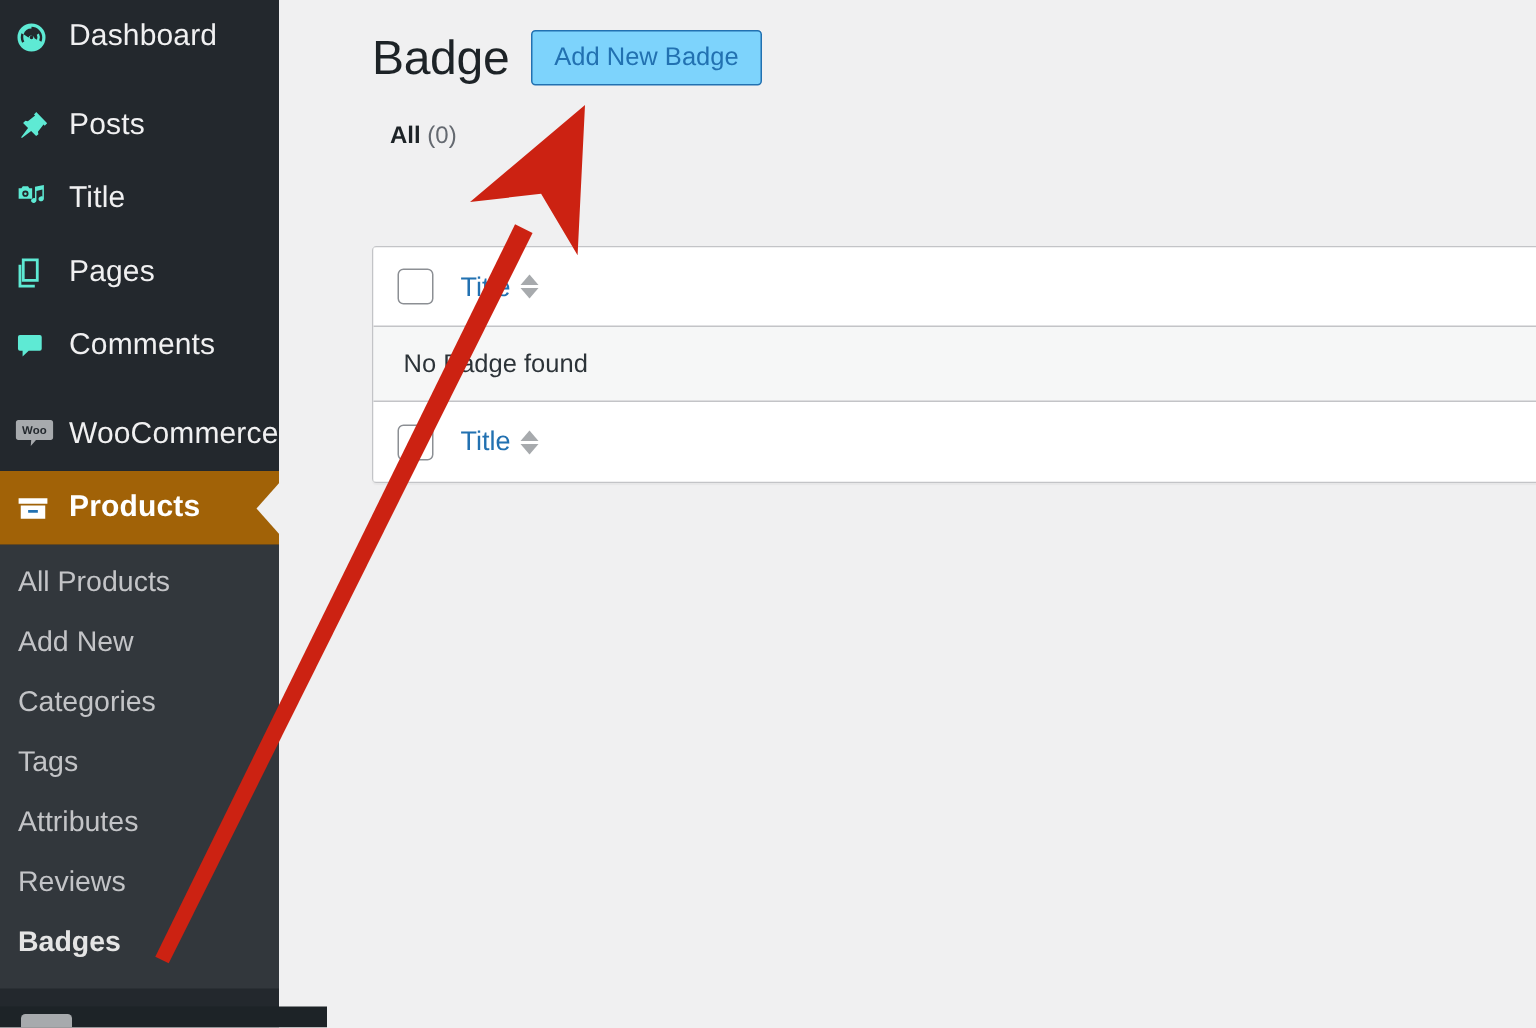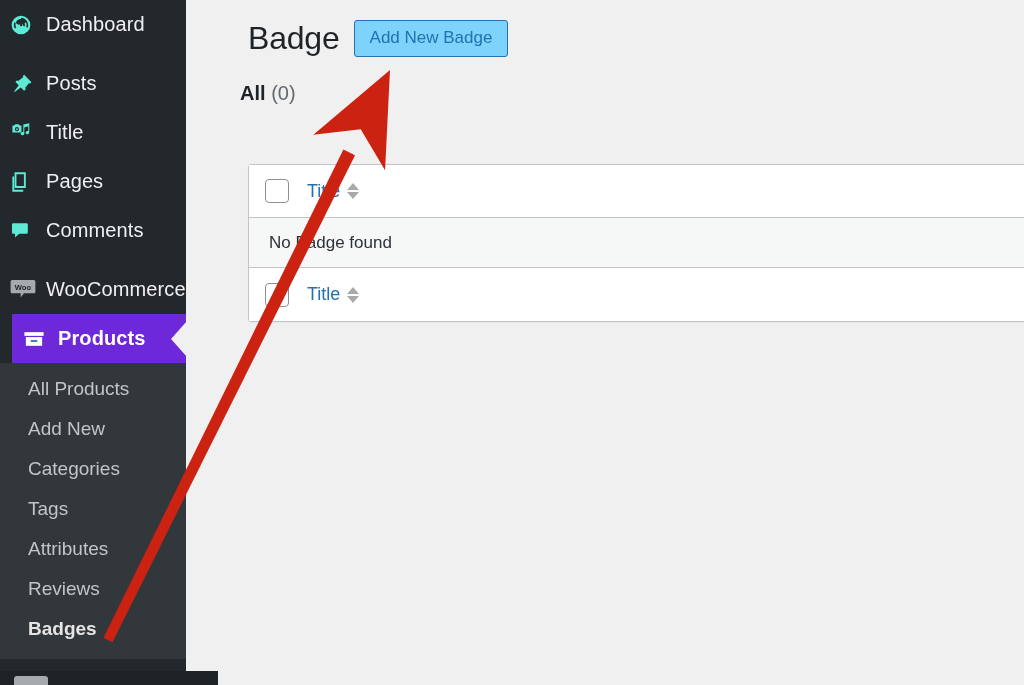--- a/index.html
+++ b/index.html
@@ -41,40 +41,39 @@
     min-width: 36px;
     display: flex;
     align-items: center;
     justify-content: flex-start;
     color: #5eead4;
   }
   .menu-top .mlabel { color: #f0f0f1; }
   .menu-top.separator-before { margin-top: 10px; }
 
   .menu-top.current {
-    background: #6d28d9;
+    background: #a16207;
     color: #fff;
     font-weight: 600;
-    margin-left: 12px;
   }
   .menu-top.current .mi { color: #fff; }
   .menu-top.current .mlabel { color: #fff; font-weight: 600; }
   .menu-top.current .pointer {
     position: absolute;
     right: -1px; top: 50%;
     transform: translateY(-50%);
     width: 0; height: 0;
     border-top: 18px solid transparent;
     border-bottom: 18px solid transparent;
     border-right: 16px solid #f0f0f1;
   }
 
   #submenu {
     background: #32373c;
-    padding: 6px 0 10px 16px;
+    padding: 6px 0 10px 0;
   }
   .submenu-item {
     display: block;
     padding: 7px 0 7px 12px;
     font-size: 19px;
     color: #c3c4c7;
     line-height: 26px;
     cursor: pointer;
   }
   .submenu-item.current {
@@ -127,22 +126,22 @@
     border-radius: 3px;
     background: #7dd3fc;
     color: #2271b1;
     font-size: 17px;
     line-height: 1.2;
     cursor: pointer;
     white-space: nowrap;
   }
 
   #subsubsub {
-    margin: 22px 0 0 22px;
-    font-size: 20px;
+    margin: 22px 0 0 42px;
+    font-size: 16px;
     color: #2c3338;
   }
   #subsubsub .cur { font-weight: 700; color: #1d2327; cursor: pointer; }
   #subsubsub .cnt { color: #646970; }
 
   
   #wp-list-table {
     position: absolute;
     left: 30px; top: 164px;
     width: 800px;

